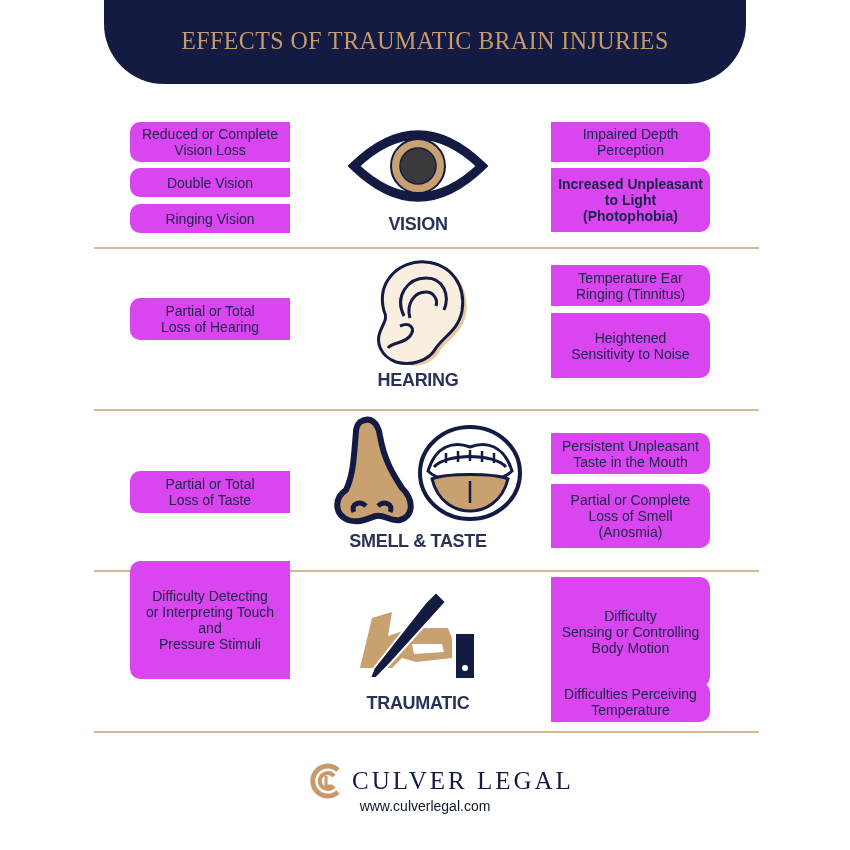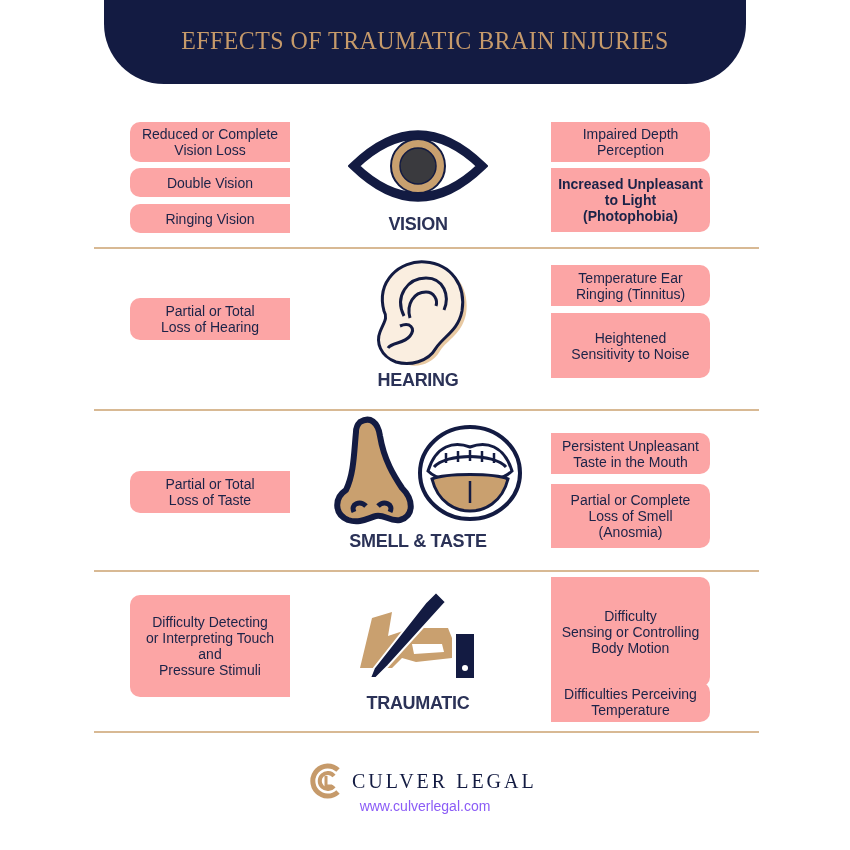--- a/index.html
+++ b/index.html
@@ -1,28 +1,28 @@
 <!DOCTYPE html>
 <html><head>
 <meta charset="utf-8">
 <style>
   * { box-sizing: border-box; margin: 0; padding: 0; }
   body { width: 850px; height: 850px; background: #ffffff; font-family: "Liberation Sans", sans-serif; position: relative; overflow: hidden; }
   .header { position: absolute; left: 104px; top: -10px; width: 642px; height: 94px; background: #131b42; border-radius: 0 0 60px 60px; display: flex; align-items: center; justify-content: center; padding-top: 8px; }
   .header h1 { color: #c69a6a; font-family: "Liberation Serif", serif; font-weight: normal; font-size: 26px; letter-spacing: 0.5px; transform: scaleX(0.92); }
   .divider { position: absolute; left: 94px; width: 665px; height: 2px; background: #d8b994; }
-  .box { position: absolute; background: #fca5a5; color: #1b2348; font-size: 14px; line-height: 16px; text-align: center; display: flex; align-items: center; justify-content: center; white-space: pre-line; }
+  .box { position: absolute; background: #d946ef; color: #1b2348; font-size: 14px; line-height: 16px; text-align: center; display: flex; align-items: center; justify-content: center; white-space: pre-line; }
   .box.left { border-radius: 10px 0 0 10px; left: 130px; width: 160px; }
   .box.right { border-radius: 0 10px 10px 0; left: 551px; width: 159px; }
   .box.bold { font-weight: bold; }
   .cat-label { position: absolute; color: #2b3257; font-weight: bold; font-size: 18px; text-align: center; width: 240px; left: 298px; letter-spacing: -0.3px; }
   .icon { position: absolute; }
   .logo { position: absolute; left: 308px; top: 762px; display: flex; align-items: center; }
-  .logo-name { color: #131b42; font-family: "Liberation Serif", serif; font-size: 20px; letter-spacing: 3px; margin-left: 6px; }
-  .url { position: absolute; left: 0; width: 850px; top: 798px; text-align: center; color: #8b5cf6; font-size: 14px; padding-left: 0; }
+  .logo-name { color: #131b42; font-family: "Liberation Serif", serif; font-size: 25px; letter-spacing: 3px; margin-left: 6px; }
+  .url { position: absolute; left: 0; width: 850px; top: 798px; text-align: center; color: #0f172a; font-size: 14px; padding-left: 0; }
 </style>
 </head>
 <body>
 
 <div class="header">
   <h1>EFFECTS OF TRAUMATIC BRAIN INJURIES</h1>
 </div>
 
 <div class="box left" style="top:122px;height:40px;">Reduced or Complete
 Vision Loss</div>
@@ -79,21 +79,21 @@
       <line x1="54" y1="27" x2="54" y2="38"></line>
       <line x1="66" y1="28" x2="66" y2="39"></line>
       <line x1="78" y1="30" x2="78" y2="40"></line>
     </g>
   <path d="M16 56 C30 50 78 50 92 56 C86 80 68 88 54 88 C40 88 22 80 16 56 Z" fill="#c9a06f" stroke="#131b42" stroke-width="3"></path>
   <line x1="54" y1="58" x2="54" y2="80" stroke="#131b42" stroke-width="2.5"></line>
 </svg>
 <div class="cat-label" style="top:531px;">SMELL &amp; TASTE</div>
 <div class="divider" style="top:570px;"></div>
 
-<div class="box left" style="top:595px;height:102px;">Difficulty Detecting
+<div class="box left" style="top:561px;height:118px;">Difficulty Detecting
 or Interpreting Touch
 and
 Pressure Stimuli</div>
 <div class="box right" style="top:577px;height:110px;">Difficulty
 Sensing or Controlling
 Body Motion</div>
 <div class="box right" style="top:682px;height:40px;">Difficulties Perceiving
 Temperature</div>
 <svg class="icon" style="left:352px;top:588px;" width="130" height="96" viewBox="0 0 130 96">
   <path d="M20 30 L40 24 L36 48 L60 40 L96 40 L100 50 L100 70 L64 74 L50 70 L40 80 L8 80 Z" fill="#c9a06f"></path>

